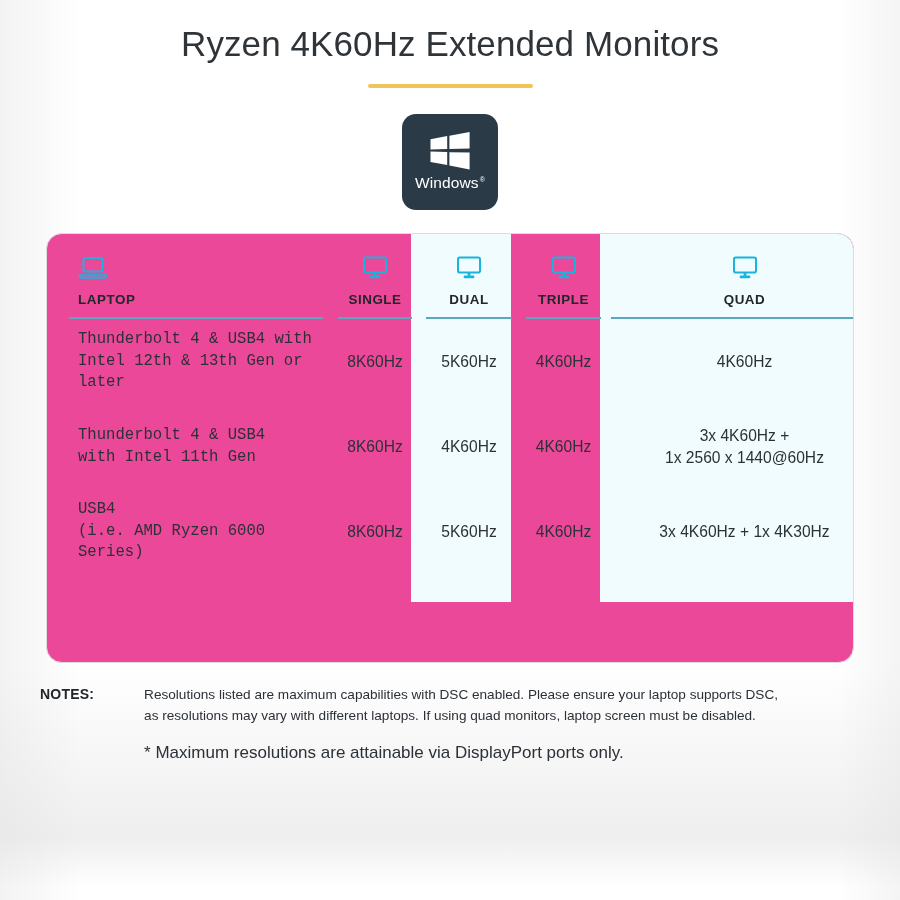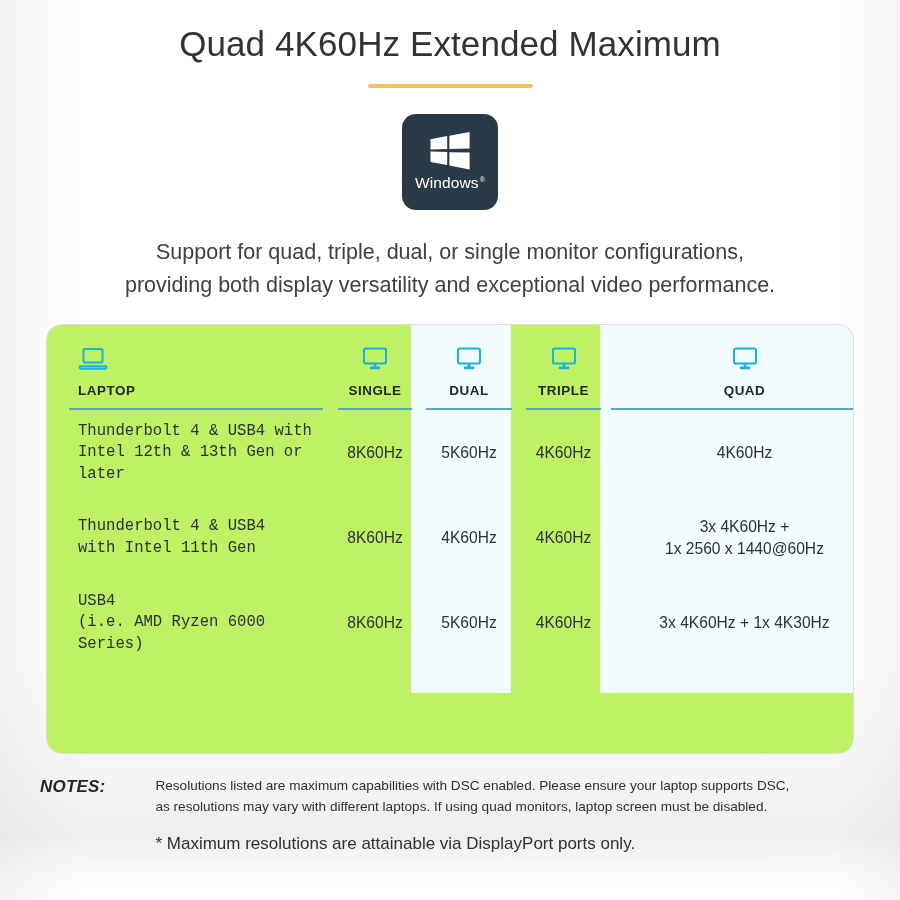--- a/index.html
+++ b/index.html
@@ -100,21 +100,21 @@
     margin-top: 26px;
     padding: 0 46px;
   }
 
   
   .card {
     position: relative;
     margin: 23px 46px 0;
     border: 1px solid #dcdddf;
     border-radius: 16px;
-    background: #bef264;
+    background: #ec4899;
     height: 430px;
     overflow: hidden;
   }
 
   
   .band {
     position: absolute;
     top: 0;
     bottom: 60px;
     background: #f1fcfe;
@@ -213,27 +213,26 @@
   }
 
   
   .notes {
     margin: 22px 46px 0 40px;
     display: flex;
     align-items: flex-start;
     gap: 10px;
   }
   .notes-label {
-    font-size: 17px;
+    font-size: 14px;
     font-weight: bold;
     color: #21262b;
     letter-spacing: 0.2px;
     white-space: nowrap;
     padding-top: 1px;
-    font-style: italic;
   }
   .notes-body { flex: 1; margin-left: 40px; }
   .notes-line {
     font-size: 13.6px;
     color: #2b3137;
     line-height: 1.53;
   }
   .notes-star {
     font-size: 17px;
     color: #2b3137;
@@ -241,45 +240,41 @@
     margin-top: 13px;
   }
 </style>
 </head>
 <body>
 
 <div class="bg-shade"></div>
 
 <div class="page">
 
-  <h1 class="title">Quad 4K60Hz Extended Maximum</h1>
+  <h1 class="title">Ryzen 4K60Hz Extended Monitors</h1>
   <div class="title-rule"></div>
 
   <div class="badge-wrap">
     <div class="os-badge">
       <span>
         <svg width="42" height="38" viewBox="0 0 42 38" aria-hidden="true">
           <g fill="#ffffff">
             <path d="M1.5 7.2 L18.2 4.1 L18.2 17.0 L1.5 17.6 Z"></path>
             <path d="M20.4 3.7 L40.6 0.0 L40.6 16.6 L20.4 17.0 Z"></path>
             <path d="M1.5 19.6 L18.2 20.1 L18.2 33.0 L1.5 30.1 Z"></path>
             <path d="M20.4 20.2 L40.6 20.6 L40.6 37.4 L20.4 33.6 Z"></path>
           </g>
         </svg>
       </span>
       <div class="os-name">
         <span>Windows</span><span class="tm">®</span>
       </div>
     </div>
   </div>
 
-  <p class="subtitle">
-    <span>Support for quad, triple, dual, or single monitor configurations,</span><br>
-    <span>providing both display versatility and exceptional video performance.</span>
-  </p>
 
   <div class="card">
     <div class="band band-dual"></div>
     <div class="band band-quad"></div>
 
     <div class="card-inner">
       <table class="matrix">
         <colgroup>
           <col class="c-laptop">
             <col class="c-single">

